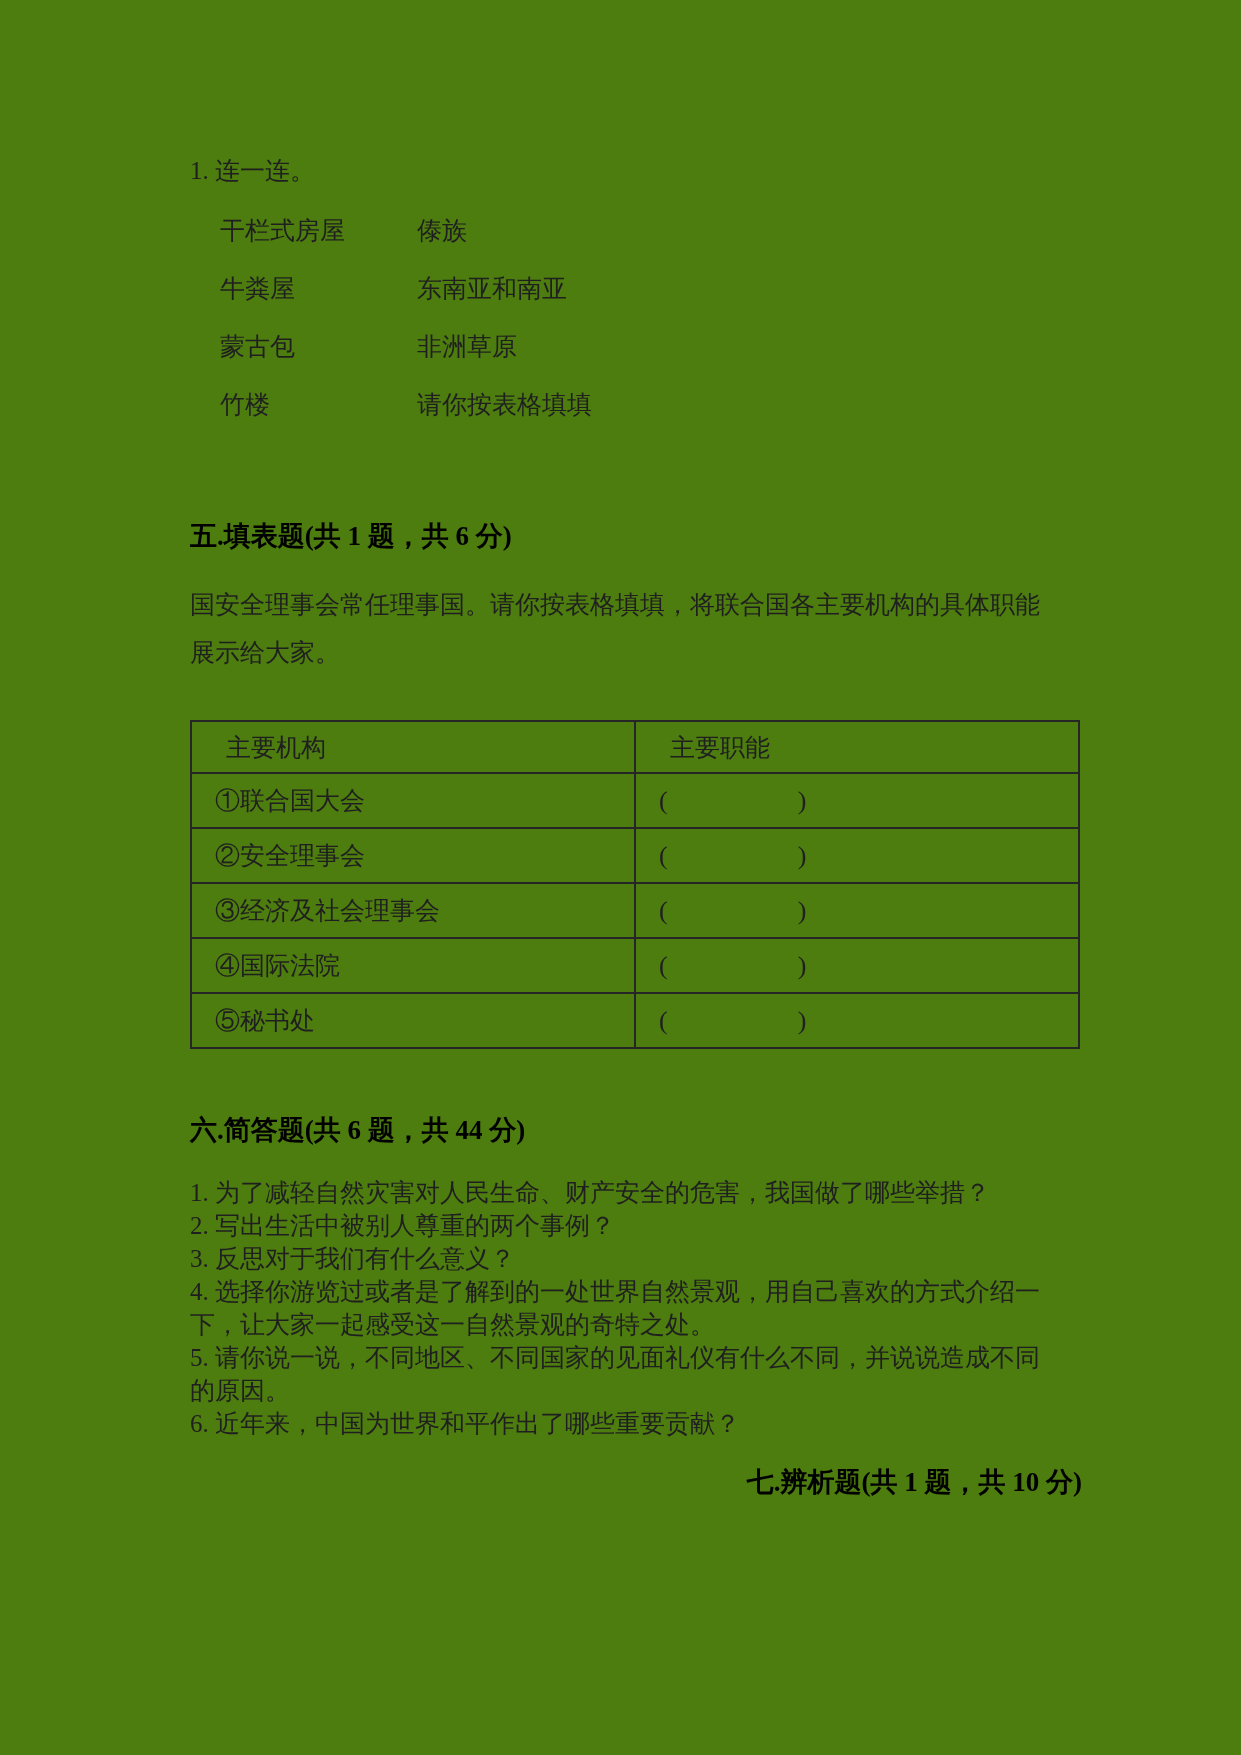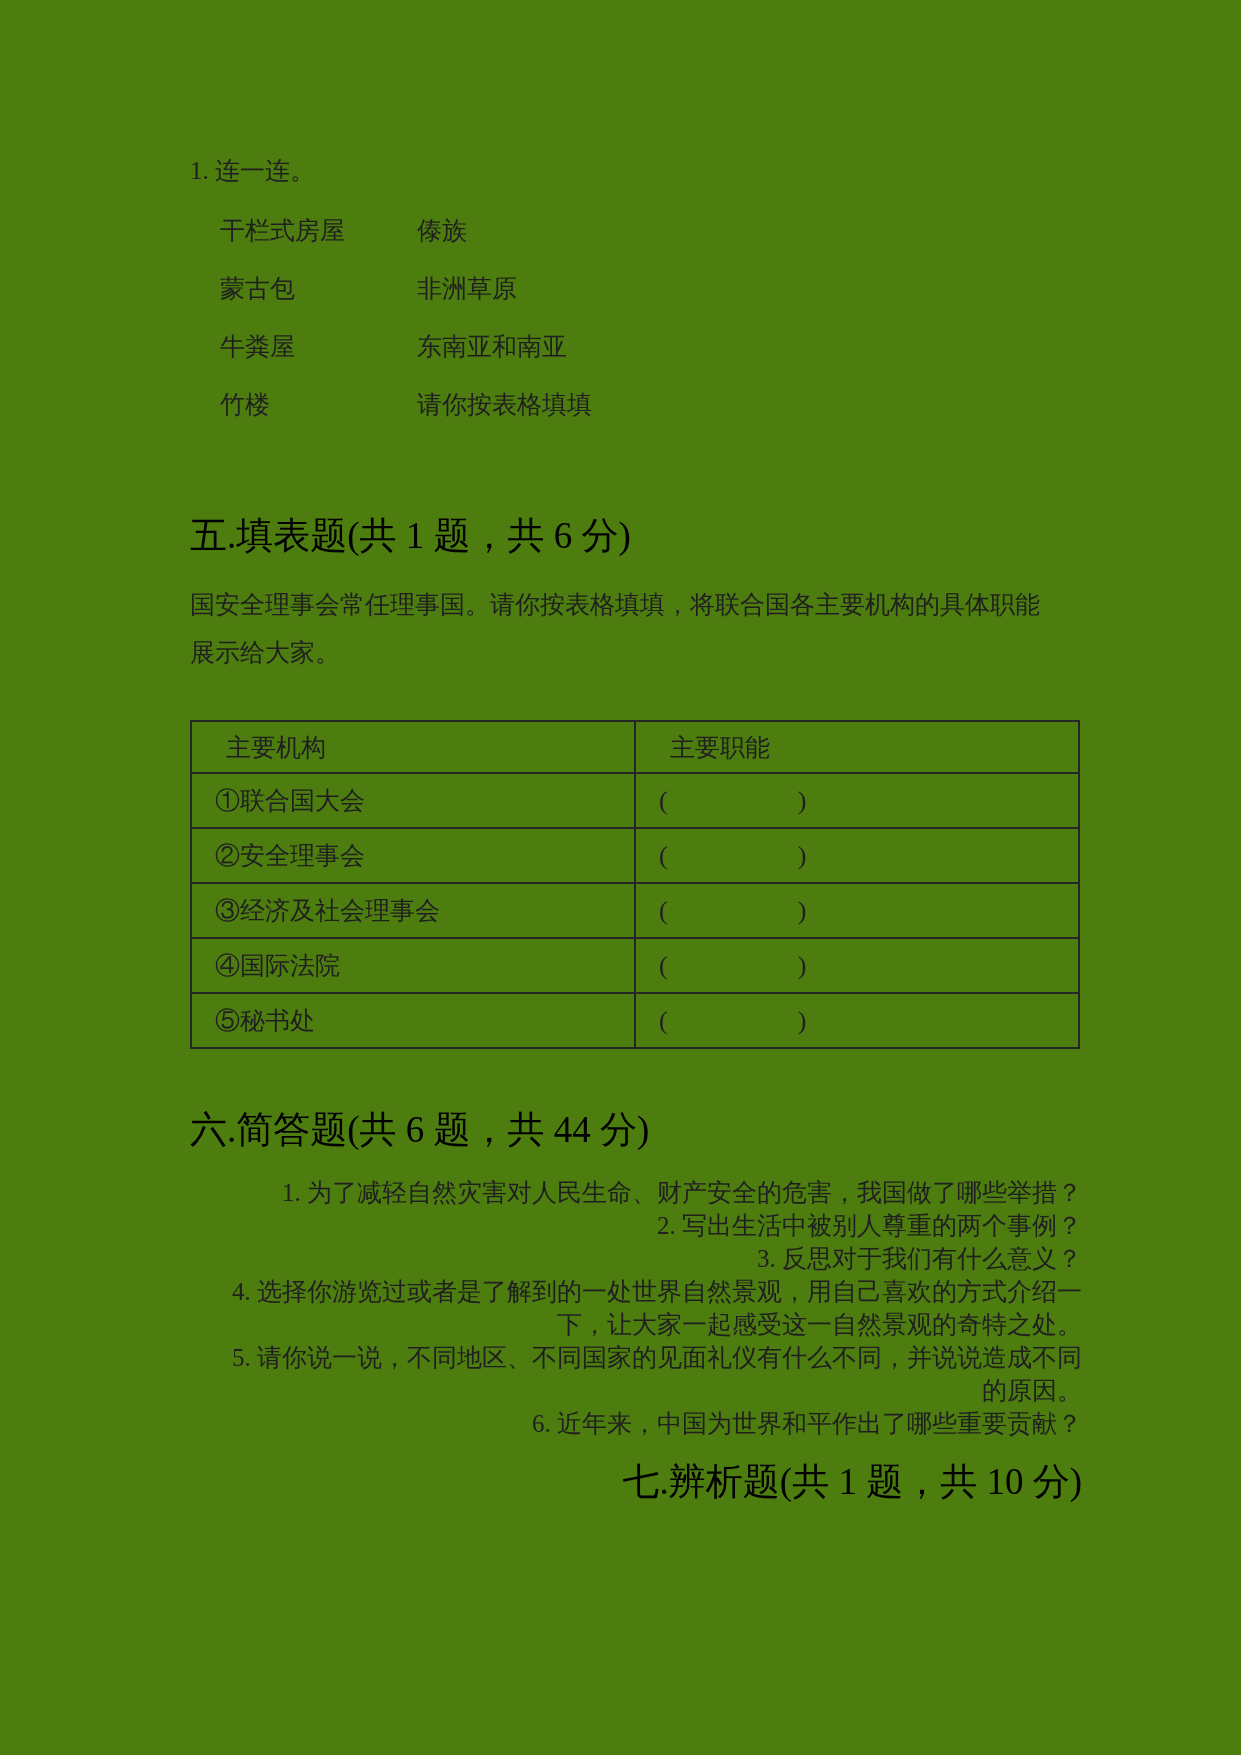--- a/index.html
+++ b/index.html
@@ -18,23 +18,23 @@
 
   .body-line { font-size: 25px; line-height: 30px; white-space: nowrap; }
 
   
   .match-row { margin-top: 28px; font-size: 25px; line-height: 30px; margin-left: 30px; }
   .match-row.first { margin-top: 30px; }
   .match-left { display: inline-block; width: 197px; }
 
   
   .sec-heading {
-    font-size: 37px;
+    font-size: 27px;
     line-height: 36px;
-    font-weight: normal;
+    font-weight: bold;
     color: #000000;
     white-space: nowrap;
   }
   .h-five  { margin-top: 98px; }
   .h-six   { margin-top: 63px; }
   .h-seven { margin-top: 24px; text-align: right; }
 
   
   .intro { margin-top: 36px; }
   .intro .body-line { margin-bottom: 18px; }
@@ -55,39 +55,39 @@
     padding: 0 0 0 15px;
     vertical-align: middle;
   }
   table.un-table th { height: 50px; padding-left: 34px; }
   table.un-table td { height: 53px; padding-left: 23px; }
   td.blank-cell { padding-left: 28px; }
   .blank-wrap { display: flex; align-items: center; font-size: 26px; }
   .blank-gap { display: inline-block; width: 130px; }
 
   
-  .questions { margin-top: 28px; text-align: right; }
+  .questions { margin-top: 28px; }
   .q-line { font-size: 25px; line-height: 33px; white-space: nowrap; }
 </style>
 </head>
 <body>
 
 <div class="page">
 
   <div class="content">
     <div class="body-line">1. 连一连。</div>
 
     <div class="match-row first">
       <span class="match-left">干栏式房屋</span><span class="match-right">傣族</span>
     </div>
     <div class="match-row">
-      <span class="match-left">蒙古包</span><span class="match-right">非洲草原</span>
+      <span class="match-left">牛粪屋</span><span class="match-right">东南亚和南亚</span>
     </div>
     <div class="match-row">
-      <span class="match-left">牛粪屋</span><span class="match-right">东南亚和南亚</span>
+      <span class="match-left">蒙古包</span><span class="match-right">非洲草原</span>
     </div>
     <div class="match-row">
       <span class="match-left">竹楼</span><span class="match-right">请你按表格填填</span>
     </div>
   </div>
 
   <div class="content sec-heading h-five">五.填表题(共 1 题，共 6 分)</div>
 
   <div class="content intro">
     <div class="body-line">国安全理事会常任理事国。请你按表格填填，将联合国各主要机构的具体职能</div>

